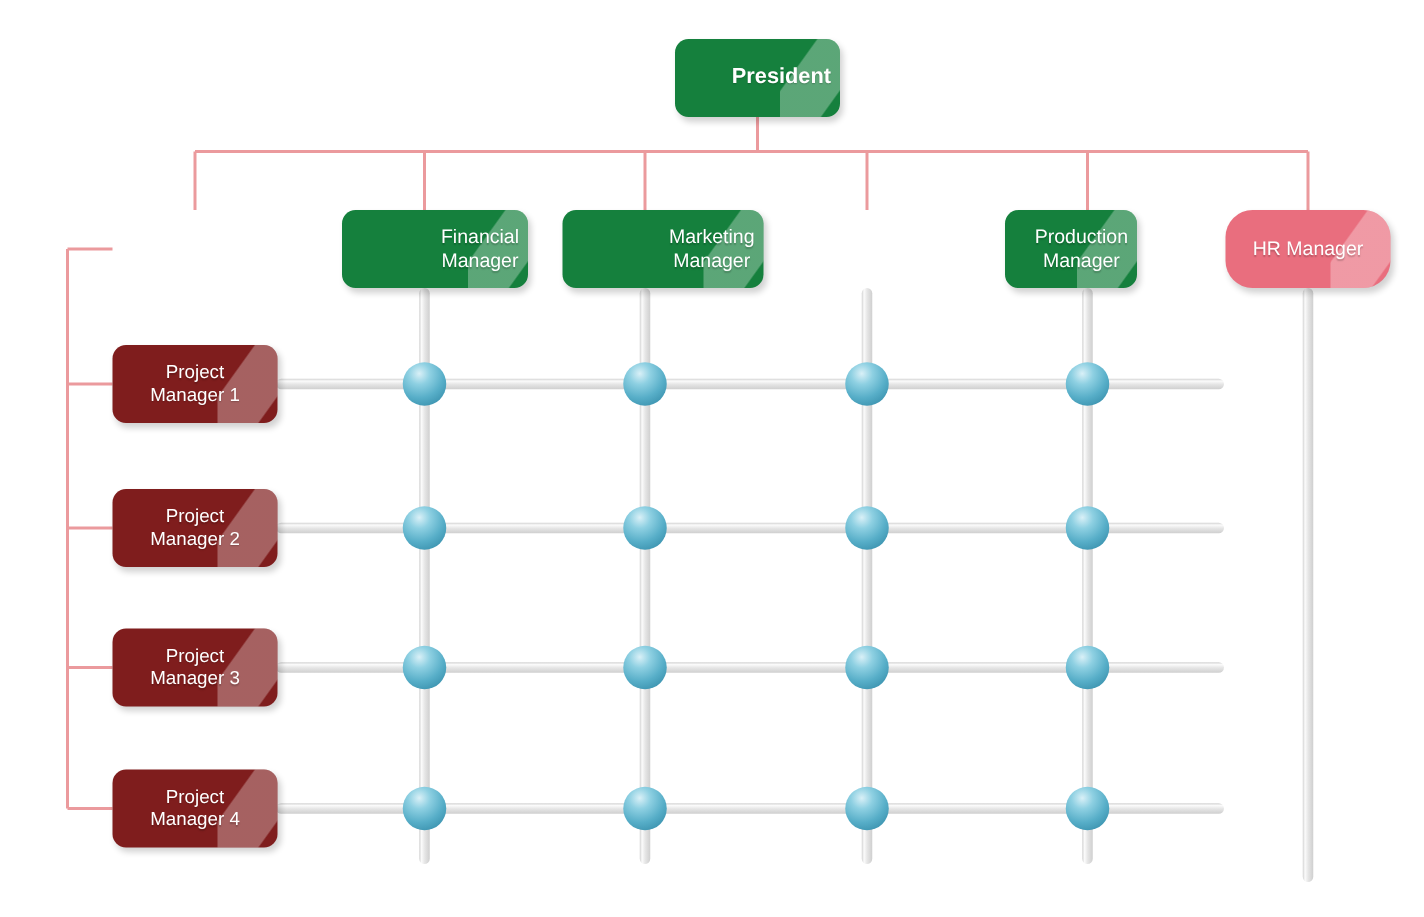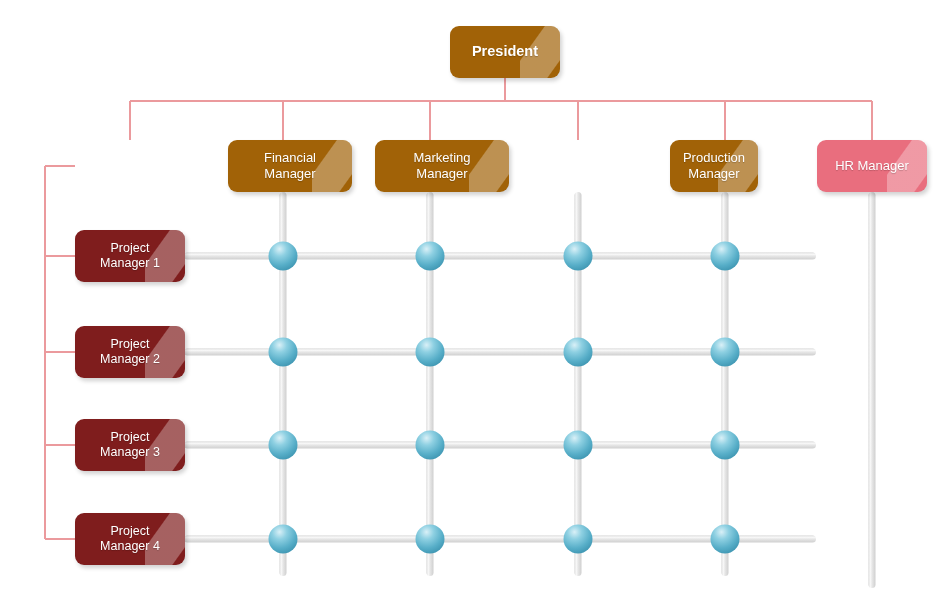--- a/index.html
+++ b/index.html
@@ -59,22 +59,22 @@
   }
   .node .label {
     position: relative;
     z-index: 2;
     line-height: 1.22;
     padding: 0 6px;
     text-shadow: 0 1px 1px rgba(0,0,0,0.22);
     white-space: pre-line;
   }
 
-  .node.red    { background: #a16207; }
-  .node.pink   { background: #e96e7e; }
+  .node.red    { background: #15803d; justify-content: flex-end; }
+  .node.pink   { background: #e96e7e; border-radius: 18px; }
   .node.teal   { background: #7f1d1d; }
 
   .node.president .label {
     font-weight: bold;
     font-size: 14.5px;
   }
   .node.mgr .label   { font-size: 13px; }
   .node.pm .label    { font-size: 12.5px; }
 </style>
 </head>

